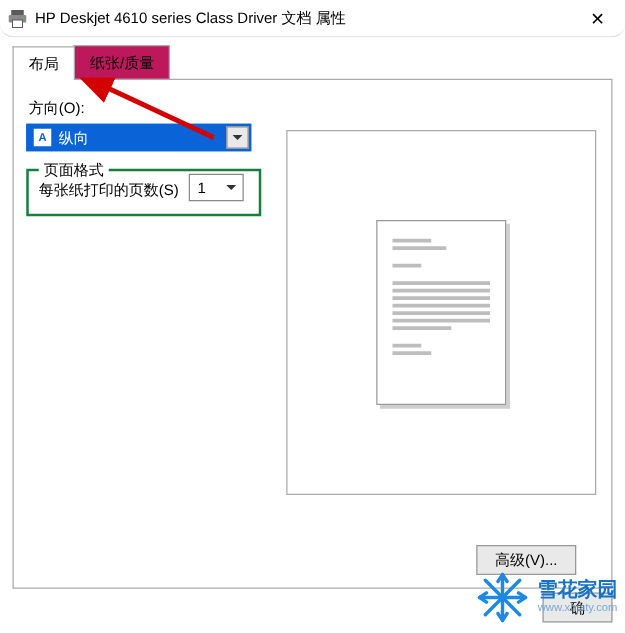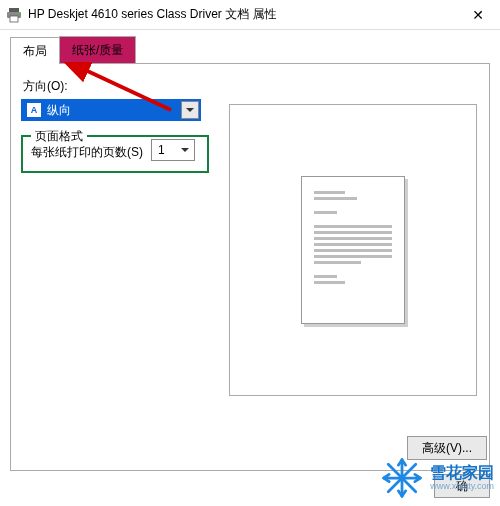--- a/index.html
+++ b/index.html
@@ -1,18 +1,18 @@
 <!DOCTYPE html>
 <html><head>
   <meta charset="utf-8">
   <style>
     * { box-sizing:border-box; margin:0; padding:0; font-family:"Microsoft YaHei","Segoe UI",Tahoma,sans-serif; }
     body { width:500px; height:506px; background:#fff; font-size:12px; color:#000; overflow:hidden; position:relative; }
 
-    .titlebar { height:30px; background:#fff; border-bottom:1px solid #ddd; display:flex; align-items:center; padding:0 0 0 6px; }
+    .titlebar { height:30px; background:#fff; border-bottom:1px solid #ddd; display:flex; align-items:center; padding:0 0 0 6px;border-radius:11px; }
     .titlebar .printer-icon { width:16px; height:16px; margin-right:6px; display:inline-flex; align-items:center; justify-content:center; }
     .titlebar .title { flex:1; font-size:12px; white-space:nowrap; overflow:hidden; }
     .titlebar .close { width:44px; height:30px; display:flex; align-items:center; justify-content:center; font-size:14px; }
 
     .client { padding:6px 10px 0 10px; position:relative; height:476px; }
 
     .tabs { display:flex; position:relative; z-index:2; }
     .tab { padding:5px 12px 4px; border:1px solid #aaa; border-bottom:none; background:#fff; font-size:12px; margin-right:-1px; cursor:default; }
     .tab.active { background:#fff; position:relative; top:1px; }
     .tab.inactive { background:#be185d; }
@@ -36,21 +36,21 @@
     .pages-row { display:flex; align-items:flex-end; gap:8px; }
     .pages-row label { font-size:12px; }
     .small-combo { width:44px; height:22px; border:1px solid #888; display:flex; align-items:center; justify-content:space-between; padding:0 2px 0 6px; background:#fff; }
     .small-combo .small-btn { width:14px; height:14px; display:flex; align-items:center; justify-content:center; }
 
     .preview-box { width:248px; height:292px; border:1px solid #aaa; background:#fff; display:flex; align-items:center; justify-content:center; }
     .page { width:104px; height:148px; background:#fff; border:1px solid #999; box-shadow:3px 3px 0 #cfcfcf; padding:14px 12px 12px 12px; }
     .page .l { height:3px; background:#bdbdbd; margin-bottom:3px; }
     .page .gap { height:8px; }
 
-    .adv-btn-row { position:absolute; right:2px; bottom:10px; }
+    .adv-btn-row { position:absolute; right:28px; bottom:10px; }
     .btn { min-width:80px; height:24px; border:1px solid #999; background:#e9e9e9; padding:0 12px; font-size:12px; display:inline-flex; align-items:center; justify-content:center; cursor:default; }
 
     .bottom-bar { position:absolute; right:10px; bottom:8px; display:flex; }
     .bottom-bar .btn { margin-left:8px; min-width:78px; }
 
     .arrow { position:absolute; left:36px; top:32px; width:140px; height:50px; pointer-events:none; z-index:5; }
 
     .watermark { position:absolute; right:6px; bottom:6px; display:flex; align-items:center; gap:6px; z-index:20; }
     .watermark svg { width:44px; height:44px; }
     .wm-text { font-size:16px; color:#1473c8; font-weight:600; text-align:right; line-height:1.1; }

